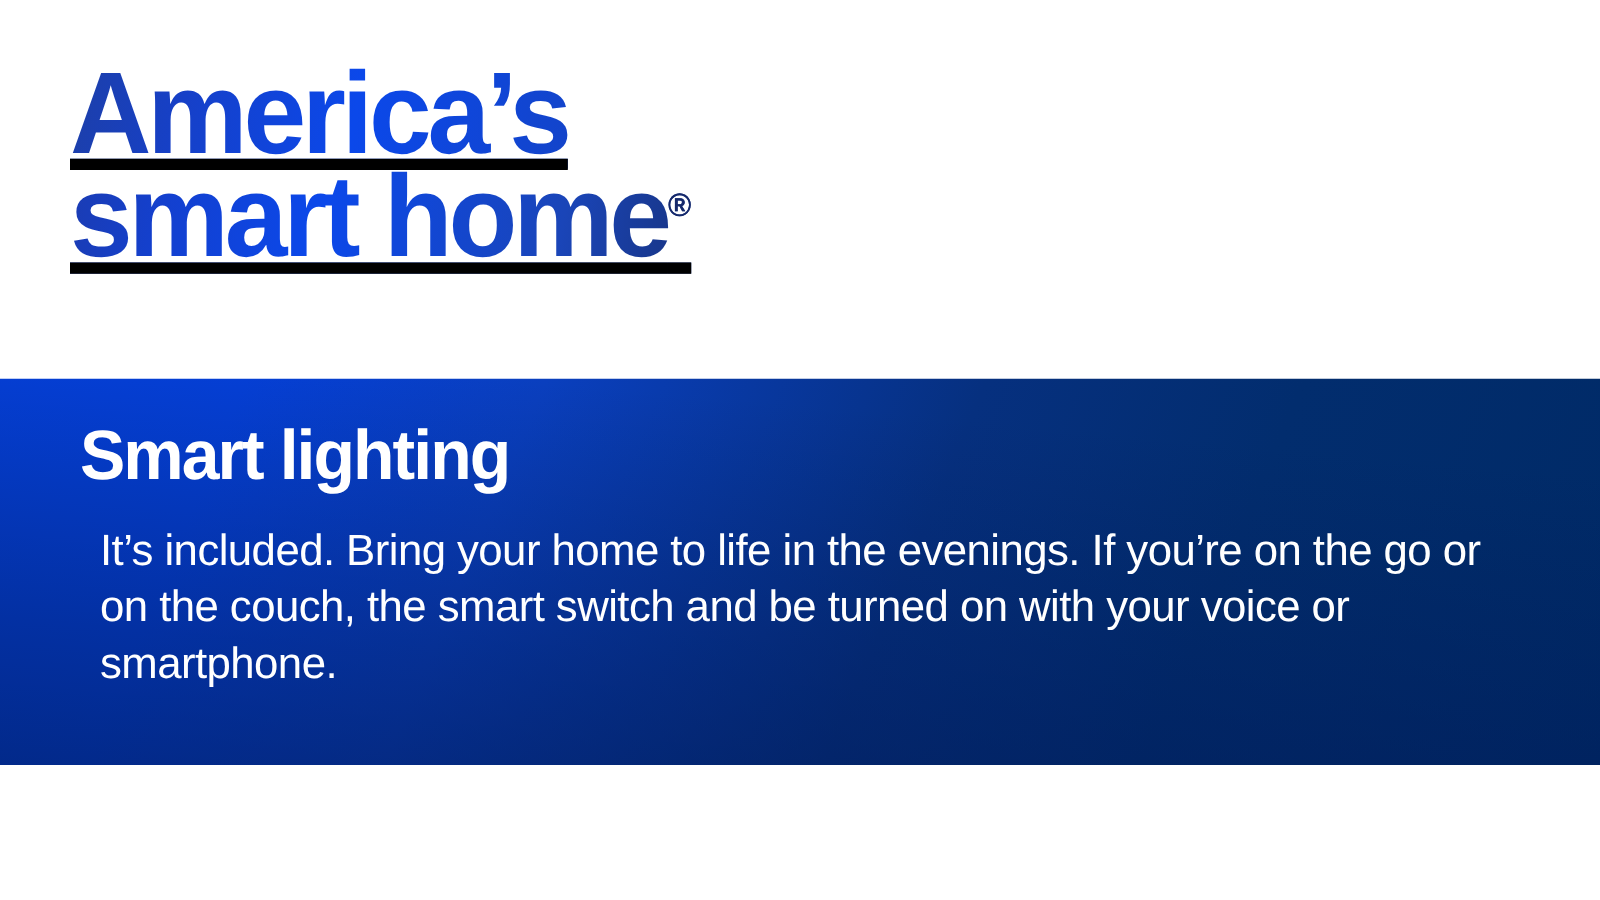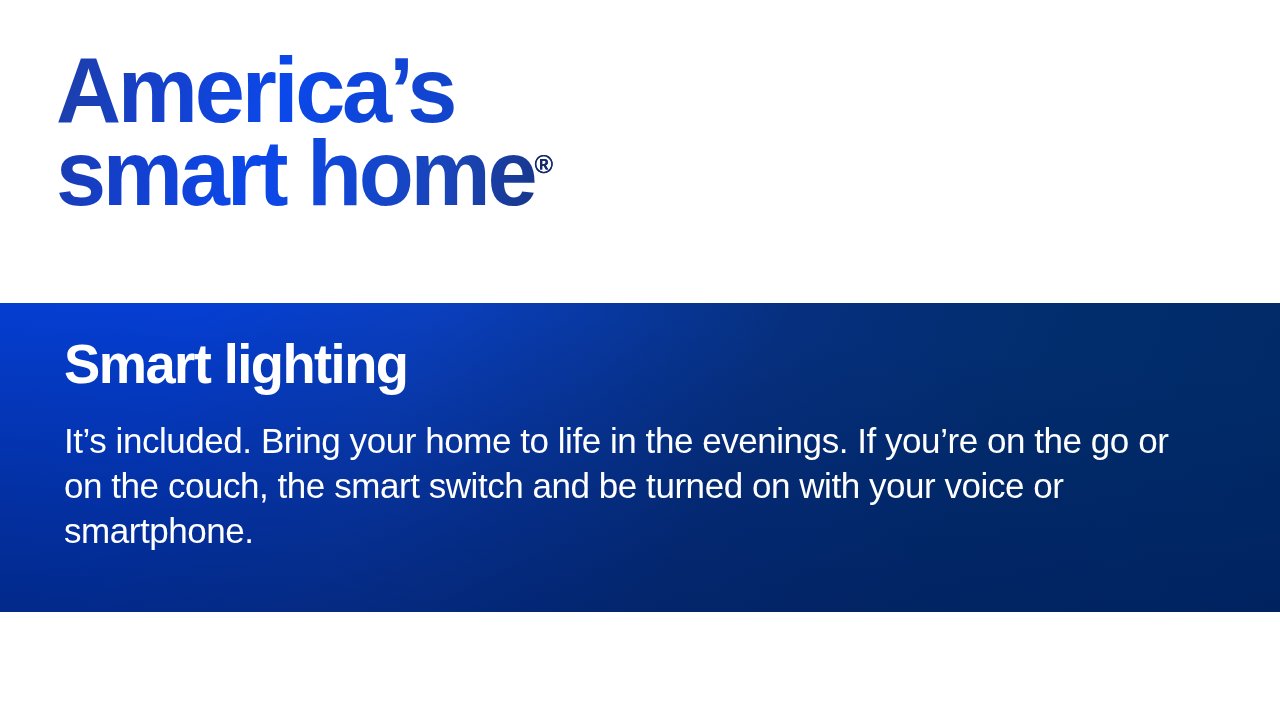--- a/index.html
+++ b/index.html
@@ -31,20 +31,21 @@
     height: 303px;
     background: #ffffff;
     overflow: hidden;
   }
 
   .brand-lockup {
     position: absolute;
     left: 56px;
     top: 46px;
     width: 700px;
+    text-decoration: underline;
   }
 
   .brand-line {
     display: block;
     font-family: "Liberation Sans", sans-serif;
     font-weight: 700;
     font-size: 92px;
     line-height: 0.96;
     letter-spacing: -3.4px;
     white-space: nowrap;
@@ -112,21 +113,21 @@
     font-weight: 700;
     font-size: 56px;
     line-height: 1.02;
     letter-spacing: -1.6px;
     color: #ffffff;
     transform: scaleX(0.97);
     transform-origin: left center;
   }
 
   .body-copy {
-    margin: 26px 0 0 0;
+    margin: 26px 0 0 16px;
     width: 1105px;
     font-family: "Liberation Sans", sans-serif;
     font-weight: 400;
     font-size: 35px;
     line-height: 45px;
     letter-spacing: -0.45px;
     color: #ffffff;
   }
 </style>
 </head>

